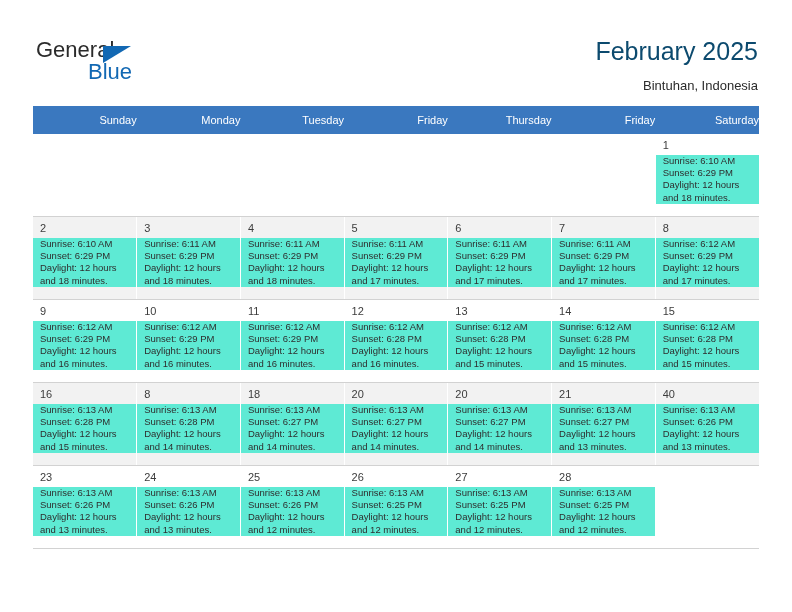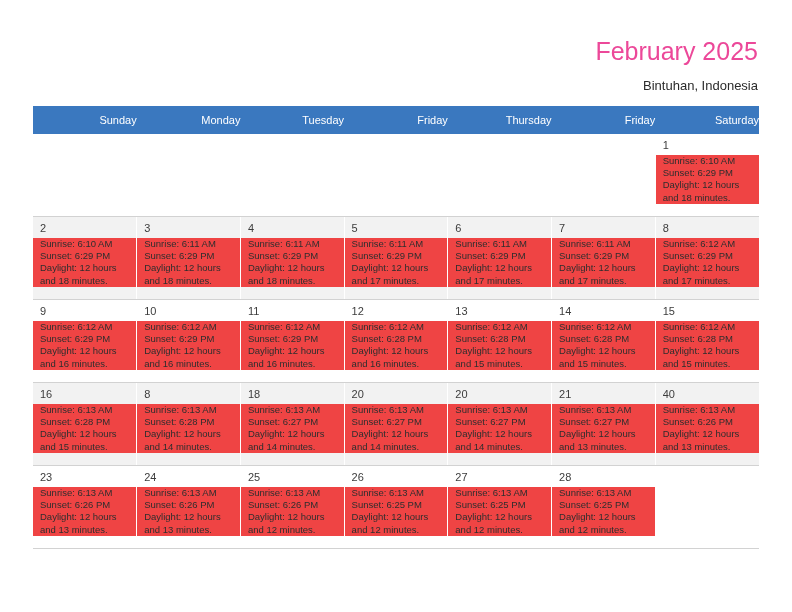--- a/index.html
+++ b/index.html
@@ -66,21 +66,21 @@
   }
   .title-block {
     position: absolute;
     right: 34px;
     top: 36px;
     text-align: right;
   }
   .cal-title {
     font-size: 25px;
     line-height: 30px;
-    color: #ec4899;
+    color: #0c4a6e;
     font-family: "Liberation Sans", sans-serif;
     white-space: nowrap;
   }
   .cal-subtitle {
     margin-top: 12px;
     font-size: 13px;
     line-height: 16px;
     color: #2b2b2b;
     font-family: "Liberation Sans", sans-serif;
     white-space: nowrap;
@@ -130,21 +130,21 @@
     line-height: 13px;
     color: #3c3c3c;
     padding: 5px 0 3px 7px;
     font-family: "Liberation Sans", sans-serif;
   }
   .day-num:empty {
     min-height: 13px;
   }
   .day-body {
     padding: 0 6px 0 7px;
-    background: #ef4444;
+    background: #5eead4;
   }
   .day-line {
     font-size: 9.5px;
     line-height: 12.2px;
     color: #2e2e2e;
     font-family: "Liberation Sans", sans-serif;
     white-space: nowrap;
   }
   td.empty .day-body {
     background: transparent;
@@ -153,20 +153,25 @@
     background: transparent;
   }
 </style>
 </head>
 <body>
 
 <div class="page">
 
   <div class="header">
 
+    <div class="brand">
+      <span class="brand-line1">General</span>
+      <span class="brand-tri"></span>
+      <span class="brand-line2">Blue</span>
+    </div>
 
     <div class="title-block">
       <div class="cal-title">February 2025</div>
       <div class="cal-subtitle">Bintuhan, Indonesia</div>
     </div>
 
   </div>
 
   <table class="calendar">
     <thead>

